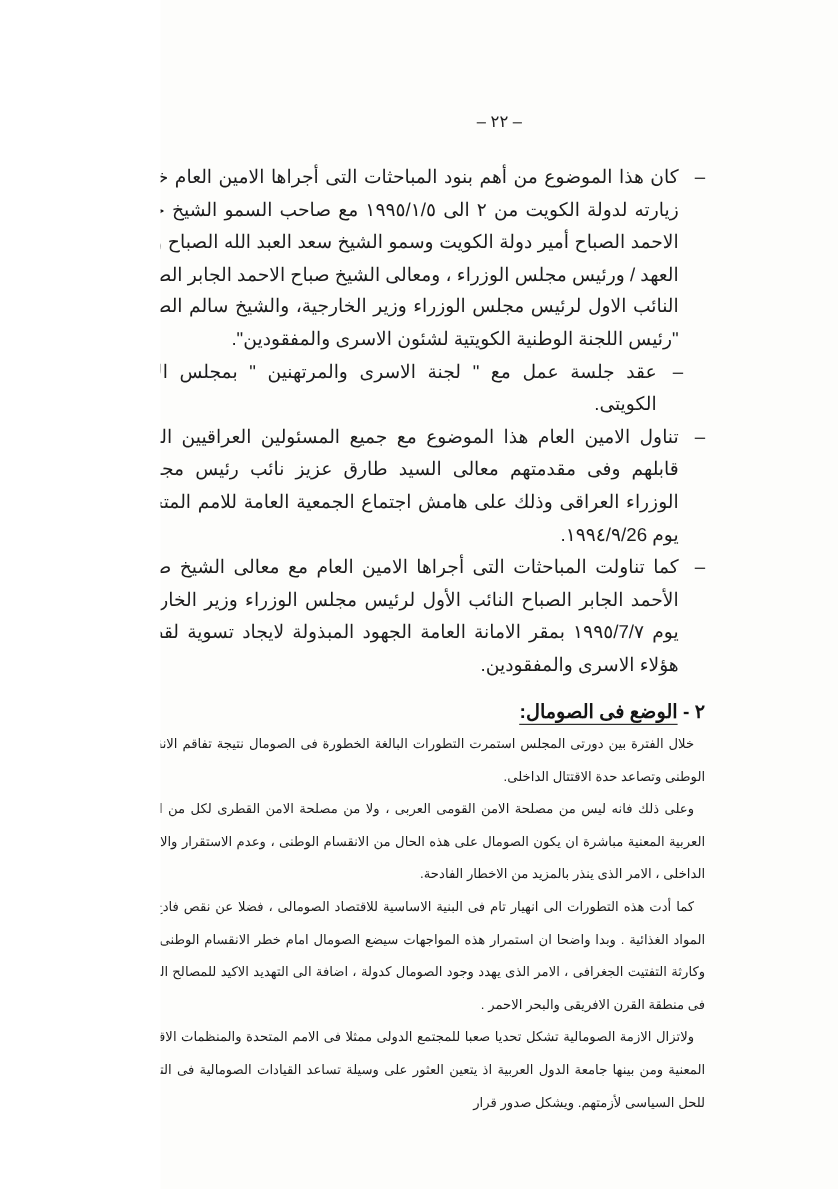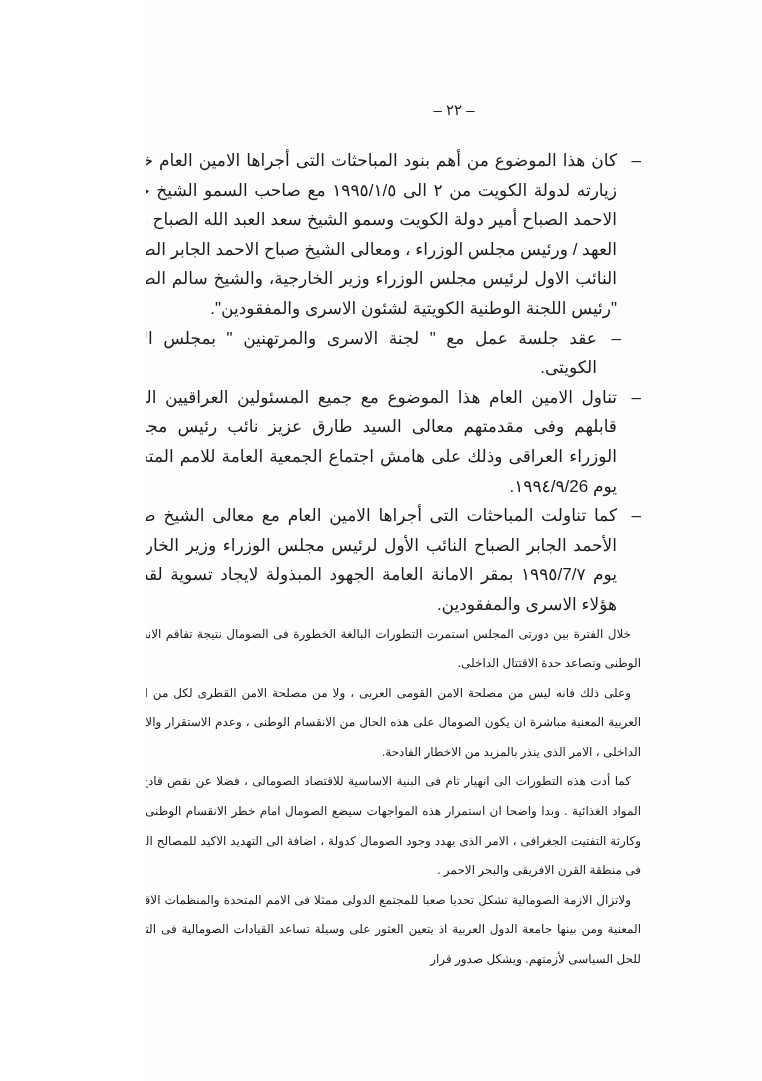--- a/index.html
+++ b/index.html
@@ -92,20 +92,24 @@
     <div class="list-item">
       <span class="marker">–</span>
       <span class="item-text">تناول الامين العام هذا الموضوع مع جميع المسئولين العراقيين الذين قابلهم وفى مقدمتهم معالى السيد طارق عزيز نائب رئيس مجلس الوزراء العراقى وذلك على هامش اجتماع الجمعية العامة للامم المتحدة يوم ١٩٩٤/٩/26.</span>
     </div>
 
     <div class="list-item">
       <span class="marker">–</span>
       <span class="item-text">كما تناولت المباحثات التى أجراها الامين العام مع معالى الشيخ صباح الأحمد الجابر الصباح النائب الأول لرئيس مجلس الوزراء وزير الخارجية يوم ١٩٩٥/7/٧ بمقر الامانة العامة الجهود المبذولة لايجاد تسوية لقضية هؤلاء الاسرى والمفقودين.</span>
     </div>
 
+    <div class="section-heading">
+      <span>٢ -</span>
+      <span class="title">الوضع فى الصومال:</span>
+    </div>
 
     <p class="para">خلال الفترة بين دورتى المجلس استمرت التطورات البالغة الخطورة فى الصومال نتيجة تفاقم الانقسام الوطنى وتصاعد حدة الاقتتال الداخلى.</p>
     <p class="para">وعلى ذلك فانه ليس من مصلحة الامن القومى العربى ، ولا من مصلحة الامن القطرى لكل من الدول العربية المعنية مباشرة ان يكون الصومال على هذه الحال من الانقسام الوطنى ، وعدم الاستقرار والاقتتال الداخلى ، الامر الذى ينذر بالمزيد من الاخطار الفادحة.</p>
     <p class="para">كما أدت هذه التطورات الى انهيار تام فى البنية الاساسية للاقتصاد الصومالى ، فضلا عن نقص فادح فى المواد الغذائية . وبدا واضحا ان استمرار هذه المواجهات سيضع الصومال امام خطر الانقسام الوطنى ، بل وكارثة التفتيت الجغرافى ، الامر الذى يهدد وجود الصومال كدولة ، اضافة الى التهديد الاكيد للمصالح العربية فى منطقة القرن الافريقى والبحر الاحمر .</p>
     <p class="para">ولاتزال الازمة الصومالية تشكل تحديا صعبا للمجتمع الدولى ممثلا فى الامم المتحدة والمنظمات الاقليمية المعنية ومن بينها جامعة الدول العربية اذ يتعين العثور على وسيلة تساعد القيادات الصومالية فى التوصل للحل السياسى لأزمتهم. ويشكل صدور قرار</p>
 
   </div>
 
 </div>
 

